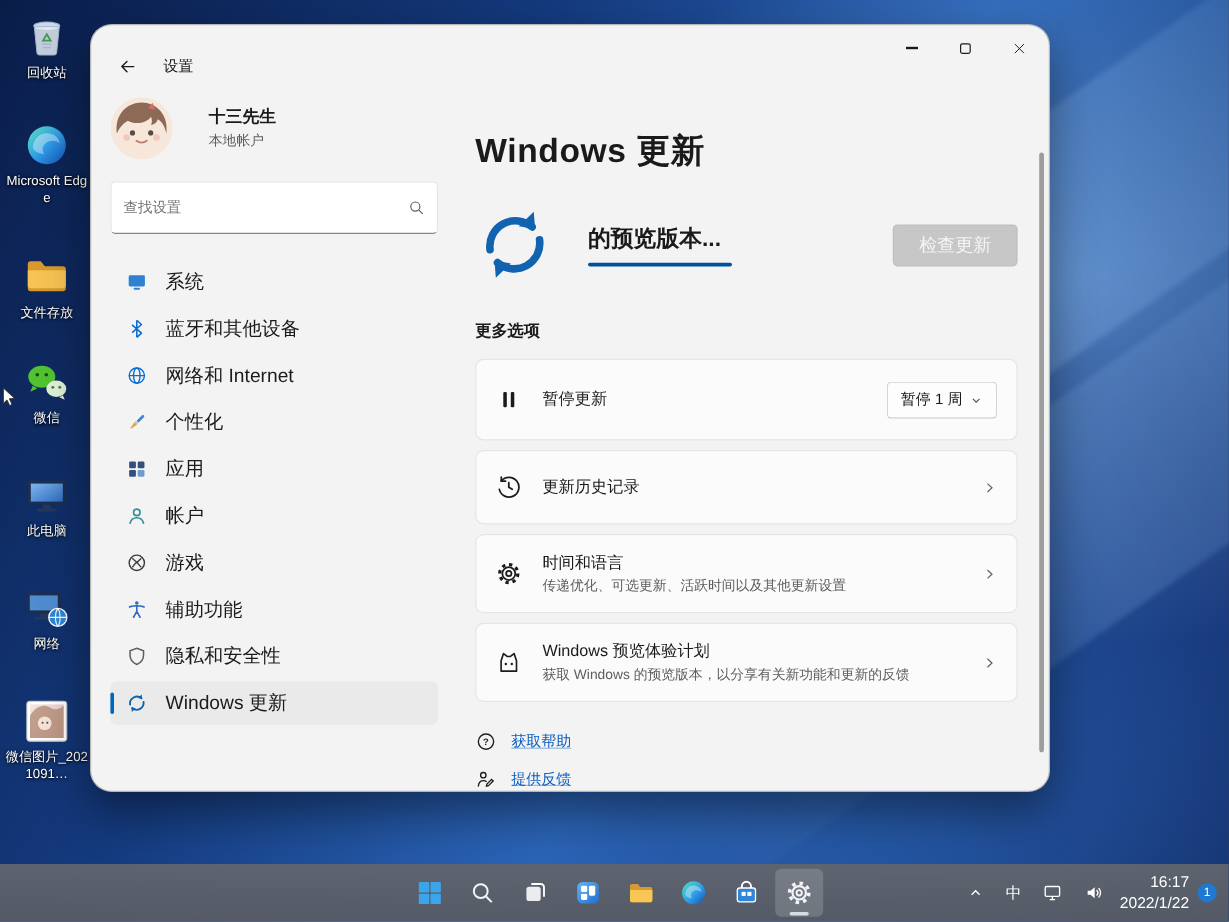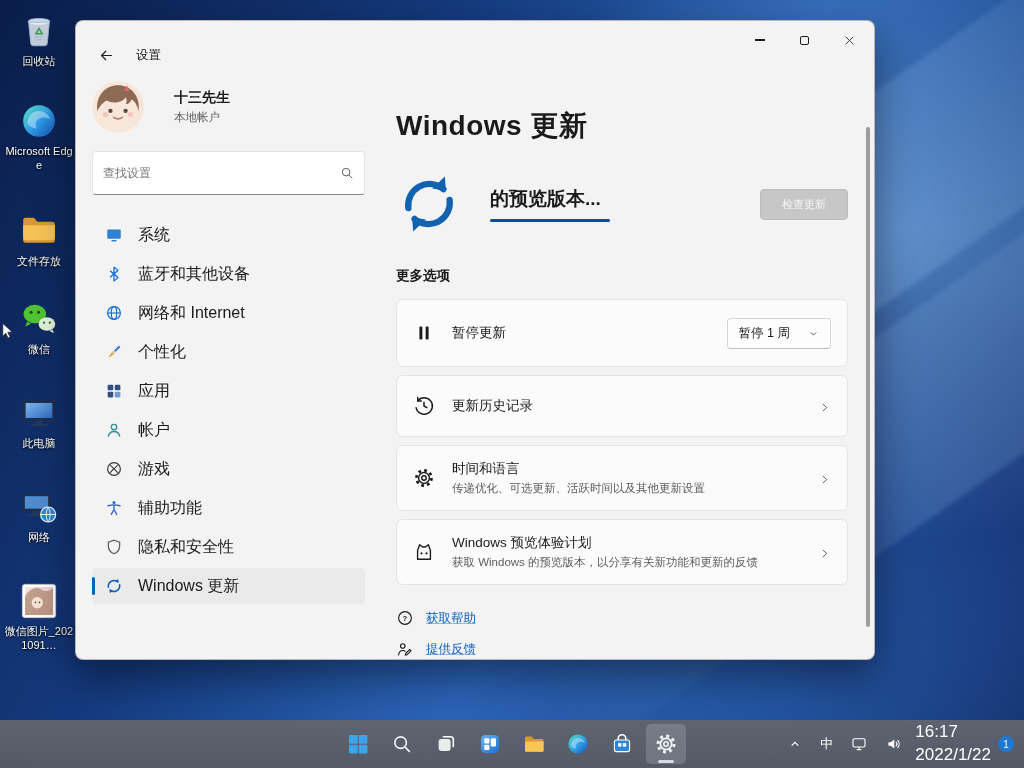--- a/index.html
+++ b/index.html
@@ -25,21 +25,21 @@
   .dicon { position:absolute; left:4px; width:70px; display:flex; flex-direction:column;
     align-items:center; gap:3px; cursor:default; }
   .dicon .dgfx { width:42px; height:42px; display:flex; align-items:center; justify-content:center; }
   .dicon .dlabel { font-size:11px; color:#fff; text-align:center; line-height:1.25;
     text-shadow:0 1px 2px rgba(0,0,0,.9), 0 0 3px rgba(0,0,0,.6); word-break:break-all; }
 
   .cursor { position:absolute; left:0px; top:322px; z-index:50; }
 
   
   .win { position:absolute; left:75px; top:20px; width:800px; height:640px;
-    background:#f3f3f3; border-radius:8px; border:1px solid rgba(0,0,0,.25);
+    background:#f3f3f3; border-radius:18px; border:1px solid rgba(0,0,0,.25);
     box-shadow:0 16px 40px rgba(0,0,0,.45); overflow:hidden; }
 
   .titlebar { position:absolute; left:0; top:0; right:0; height:56px; }
   .tb-left { position:absolute; left:16px; top:22px; display:flex; align-items:center; gap:16px; }
   .back-btn { width:28px; height:24px; display:flex; align-items:center; justify-content:center;
     border-radius:4px; cursor:pointer; }
   .tb-title { font-size:12.5px; color:#1b1b1b; }
   .caption { position:absolute; right:2px; top:2px; display:flex; }
   .cap-btn { width:45px; height:34px; display:flex; align-items:center; justify-content:center; cursor:pointer; }
   .min-glyph { width:10px; height:1.4px; background:#1b1b1b; }
@@ -68,35 +68,35 @@
 
   
   .main { position:absolute; left:320px; top:56px; width:480px; bottom:0; padding-right:28px; }
   .page-title { margin-top:30px; font-size:28px; font-weight:600; color:#1a1a1a; letter-spacing:.5px; }
 
   .hero { margin-top:26px; display:flex; align-items:center; gap:28px; }
   .hero-icon { width:66px; height:66px; flex:0 0 66px; }
   .status-wrap { display:flex; flex-direction:column; }
   .status-text { font-size:19px; font-weight:600; color:#1a1a1a; }
   .status-progress { margin-top:7px; width:120px; height:3px; border-radius:2px; background:#00509e; }
-  .check-btn { margin-left:auto; align-self:center; padding:7px 21px; font-size:11px;
+  .check-btn { margin-left:auto; align-self:center; padding:7px 21px; font-size:15px;
     font-family:inherit; color:#f5f5f5; background:#c7c7c7; border:1px solid #bdbdbd;
     border-radius:4px; cursor:default; }
 
   .section-label { margin-top:30px; font-size:13.5px; font-weight:600; color:#1a1a1a; }
 
   .cards { margin-top:14px; display:flex; flex-direction:column; gap:8px; }
   .card { background:#fbfbfb; border:1px solid #e5e5e5; border-radius:7px;
     display:flex; align-items:center; gap:17px; padding:0 16px; cursor:pointer; }
   .card.h66 { min-height:66px; } .card.h62 { min-height:62px; } .card.h68 { min-height:68px; }
   .cico { width:22px; height:22px; flex:0 0 22px; }
   .card-title { font-size:13.5px; color:#1a1a1a; }
   .card-sub { font-size:11.5px; color:#5d5d5d; margin-top:3px; }
   .chev-right { margin-left:auto; width:13px; height:13px; flex:0 0 13px; }
-  .drop-btn { margin-left:auto; display:flex; align-items:center; gap:18px; padding:6px 11px;
+  .drop-btn { margin-left:auto; display:flex; align-items:center; gap:6px; padding:6px 11px;
     background:#fdfdfd; border:1px solid #d5d5d5; border-bottom-color:#c3c3c3; border-radius:4px;
     font-size:12.5px; color:#1a1a1a; font-family:inherit; cursor:pointer; }
 
   .links { margin-top:24px; display:flex; flex-direction:column; gap:13px; }
   .link-row { display:flex; align-items:center; gap:12px; cursor:pointer; width:fit-content; }
   .link-row .lico { width:18px; height:18px; flex:0 0 18px; }
   .link-label { font-size:12.5px; color:#0a5dc2; text-decoration:underline; text-decoration-color:rgba(10,93,194,.4); }
 
   .win-scrollbar { position:absolute; right:4px; top:106px; width:4px; height:510px; }
   .win-scroll-thumb { position:absolute; top:0; width:4px; height:500px; border-radius:2px; background:#9d9d9d; }
@@ -108,21 +108,21 @@
   .tb-center { position:absolute; left:50%; transform:translateX(-50%); display:flex; gap:4px; }
   .tb-btn { position:relative; width:40px; height:40px; border-radius:5px; display:flex;
     align-items:center; justify-content:center; cursor:pointer; }
   .tb-btn.active { background:rgba(255,255,255,.16); }
   .tb-btn.active::after { content:""; position:absolute; bottom:1px; left:50%; transform:translateX(-50%);
     width:16px; height:3px; border-radius:2px; background:#d7dce4; }
   .tray { position:absolute; right:10px; top:0; bottom:0; display:flex; align-items:center; gap:7px; }
   .tray-btn { height:40px; padding:0 5px; border-radius:5px; display:flex; align-items:center;
     justify-content:center; cursor:pointer; }
   .ime { color:#fff; font-size:13px; }
-  .clock { text-align:left; color:#fff; font-size:17px; line-height:1.35; cursor:pointer; }
+  .clock { text-align:right; color:#fff; font-size:13px; line-height:1.35; cursor:pointer; }
   .badge { width:16px; height:16px; border-radius:50%; background:#1f78d1; color:#fff; font-size:10px;
     display:flex; align-items:center; justify-content:center; cursor:pointer; }
 </style>
 </head>
 <body>
 
 <div class="wallpaper">
   <div class="ribbon r1"></div>
   <div class="ribbon r2"></div>
 </div>

